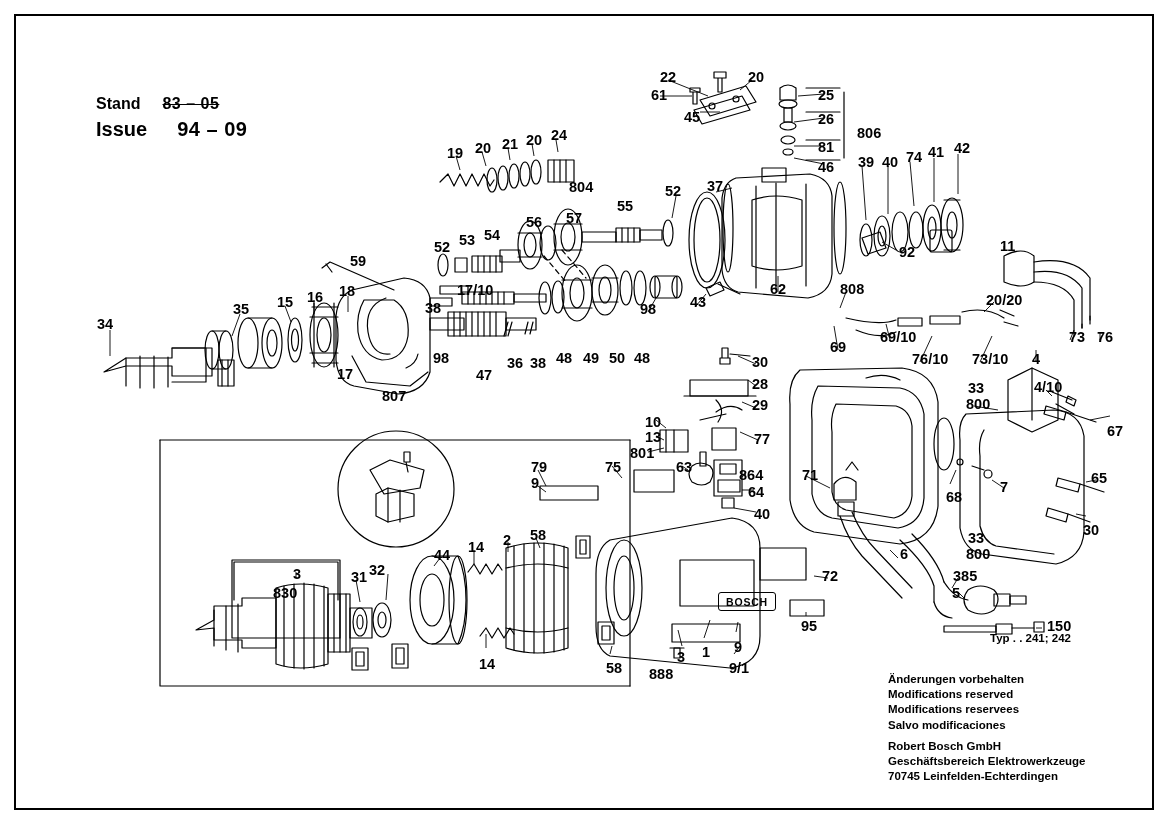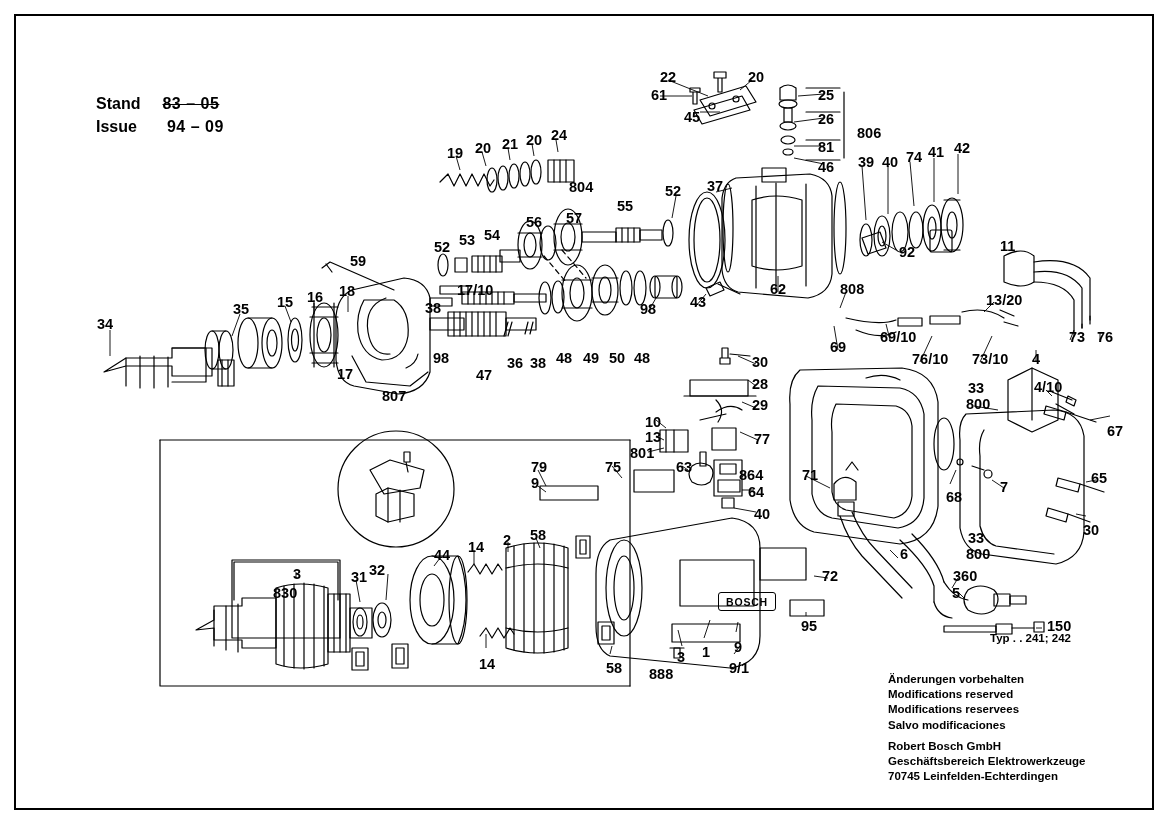--- a/index.html
+++ b/index.html
@@ -40,21 +40,21 @@
     left: 96px; top: 95px;
     font-size: 16px;
   }
   #hdr-stand .val {
     margin-left: 22px;
     text-decoration: line-through;
     letter-spacing: 0.5px;
   }
   #hdr-issue {
     left: 96px; top: 118px;
-    font-size: 16px;
+    font-size: 20px;
   }
   #hdr-issue .val { margin-left: 30px; letter-spacing: 0.5px; }
 
   .lbl {
     position: absolute;
     font-size: 14.5px;
     font-weight: bold;
     white-space: nowrap;
     line-height: 1;
   }
@@ -460,21 +460,21 @@
       <div class="lbl" style="left: 425px; top: 301px;">38</div>
       <div class="lbl" style="left: 277px; top: 295px;">15</div>
       <div class="lbl" style="left: 307px; top: 290px;">16</div>
       <div class="lbl" style="left: 339px; top: 284px;">18</div>
       <div class="lbl" style="left: 233px; top: 302px;">35</div>
       <div class="lbl" style="left: 97px; top: 317px;">34</div>
       <div class="lbl" style="left: 640px; top: 302px;">98</div>
       <div class="lbl" style="left: 690px; top: 295px;">43</div>
       <div class="lbl" style="left: 770px; top: 282px;">62</div>
       <div class="lbl" style="left: 840px; top: 282px;">808</div>
-      <div class="lbl" style="left: 986px; top: 293px;">13/20</div>
+      <div class="lbl" style="left: 986px; top: 293px;">20/20</div>
       <div class="lbl" style="left: 830px; top: 340px;">69</div>
       <div class="lbl" style="left: 880px; top: 330px;">69/10</div>
       <div class="lbl" style="left: 1069px; top: 330px;">73</div>
       <div class="lbl" style="left: 1097px; top: 330px;">76</div>
       <div class="lbl" style="left: 912px; top: 352px;">76/10</div>
       <div class="lbl" style="left: 972px; top: 352px;">73/10</div>
       <div class="lbl" style="left: 1032px; top: 352px;">4</div>
       <div class="lbl" style="left: 1034px; top: 380px;">4/10</div>
       <div class="lbl" style="left: 433px; top: 351px;">98</div>
       <div class="lbl" style="left: 476px; top: 368px;">47</div>
@@ -509,21 +509,21 @@
       <div class="lbl" style="left: 754px; top: 507px;">40</div>
       <div class="lbl" style="left: 1083px; top: 523px;">30</div>
       <div class="lbl" style="left: 434px; top: 548px;">44</div>
       <div class="lbl" style="left: 468px; top: 540px;">14</div>
       <div class="lbl" style="left: 503px; top: 533px;">2</div>
       <div class="lbl" style="left: 530px; top: 528px;">58</div>
       <div class="lbl" style="left: 822px; top: 569px;">72</div>
       <div class="lbl" style="left: 900px; top: 547px;">6</div>
       <div class="lbl" style="left: 968px; top: 531px;">33</div>
       <div class="lbl" style="left: 966px; top: 547px;">800</div>
-      <div class="lbl" style="left: 953px; top: 569px;">360</div>
+      <div class="lbl" style="left: 953px; top: 569px;">385</div>
       <div class="lbl" style="left: 952px; top: 586px;">5</div>
       <div class="lbl" style="left: 293px; top: 567px;">3</div>
       <div class="lbl" style="left: 273px; top: 586px;">830</div>
       <div class="lbl" style="left: 351px; top: 570px;">31</div>
       <div class="lbl" style="left: 369px; top: 563px;">32</div>
       <div class="lbl" style="left: 479px; top: 657px;">14</div>
       <div class="lbl" style="left: 606px; top: 661px;">58</div>
       <div class="lbl" style="left: 649px; top: 667px;">888</div>
       <div class="lbl" style="left: 677px; top: 650px;">3</div>
       <div class="lbl" style="left: 734px; top: 640px;">9</div>

